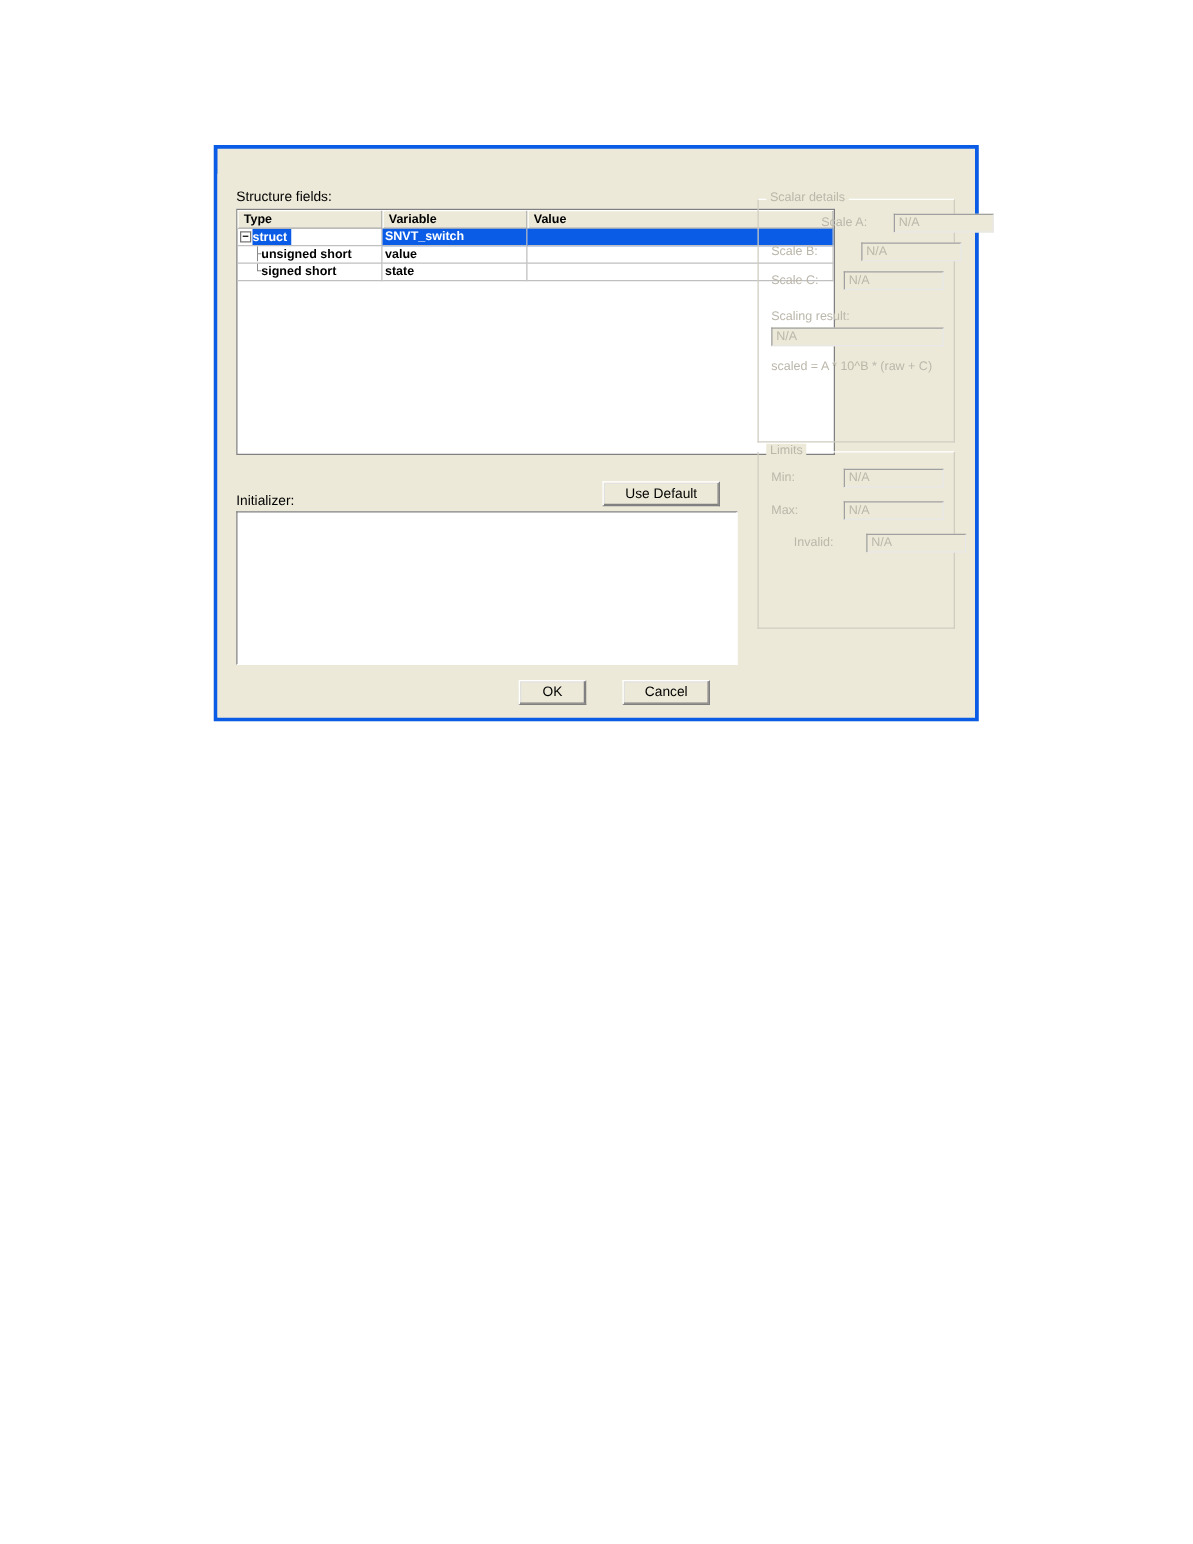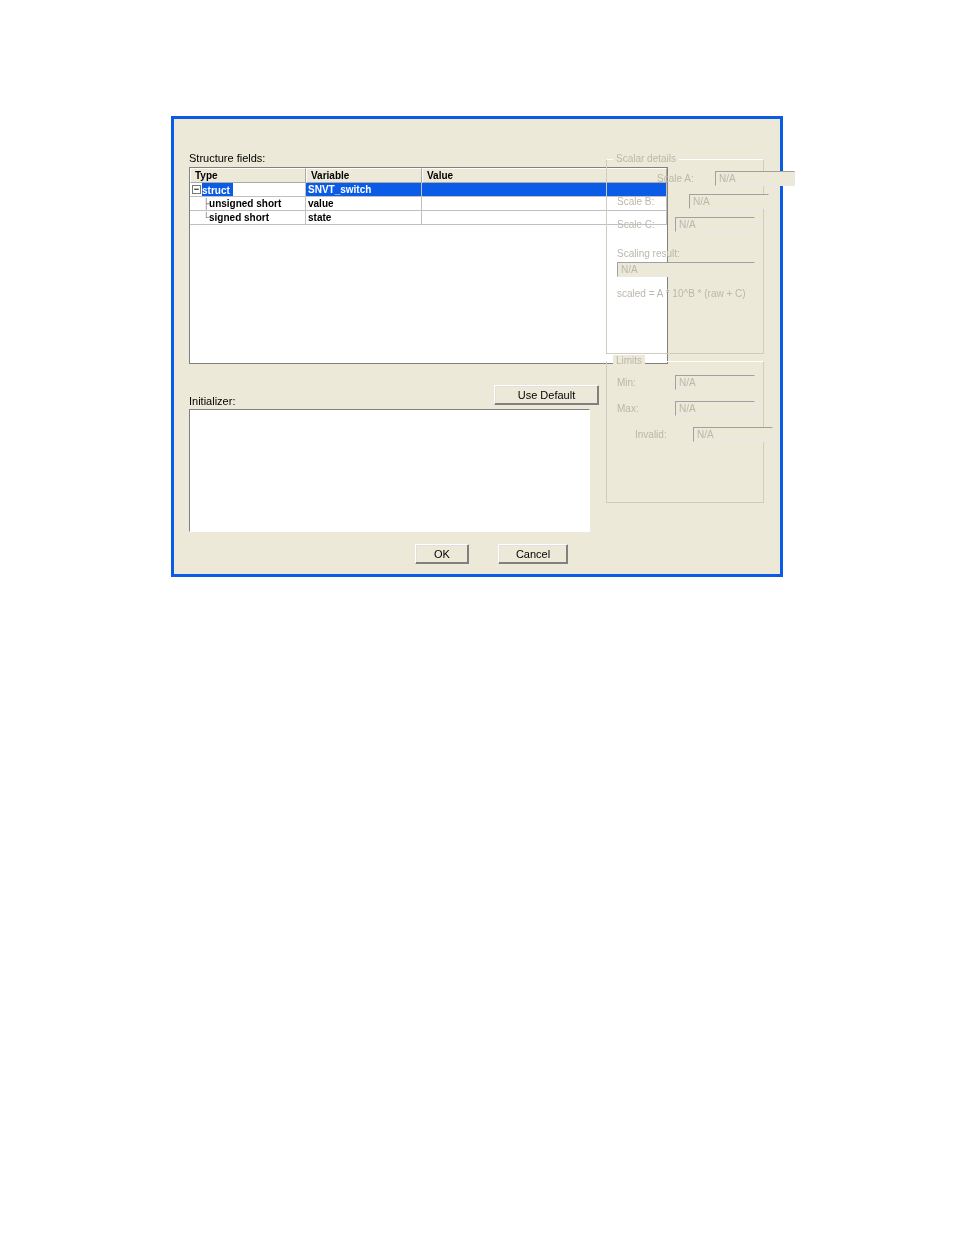--- a/index.html
+++ b/index.html
@@ -130,22 +130,22 @@
     font-family: monospace;
     letter-spacing: -1px;
     margin-right: 1px;
   }
   .lbl-initializer {
     position: absolute;
     left: 15px; top: 256px;
   }
   .btn-usedefault {
     position: absolute;
-    left: 320px; top: 246px;
-    width: 105px; height: 20px;
+    left: 308px; top: 246px;
+    width: 94px; height: 20px;
   }
   .txt-initializer {
     position: absolute;
     left: 15px; top: 270px;
     width: 401px; height: 123px;
     border-top: 1px solid #808080;
     border-left: 1px solid #808080;
     border-right: 1px solid #fff;
     border-bottom: 1px solid #fff;
     background: #ffffff;

